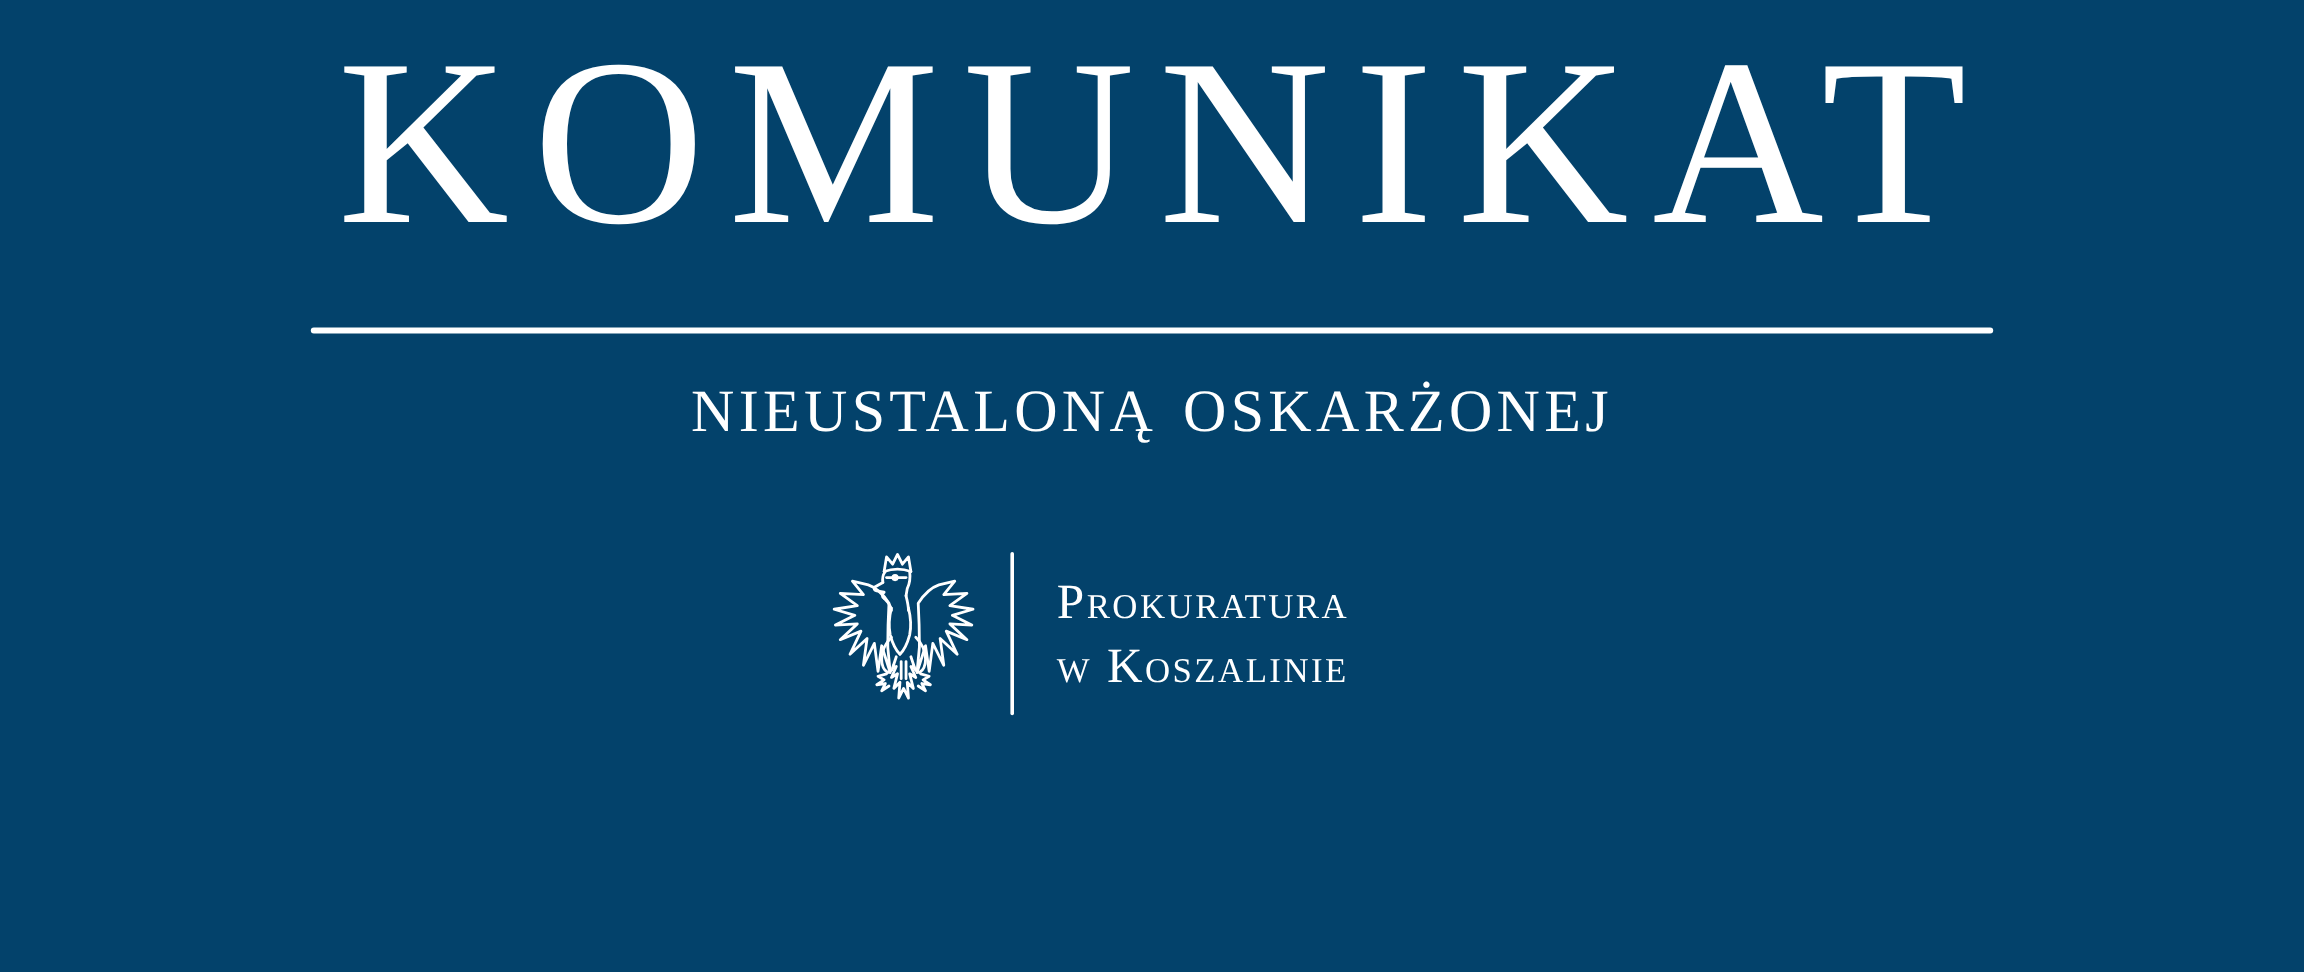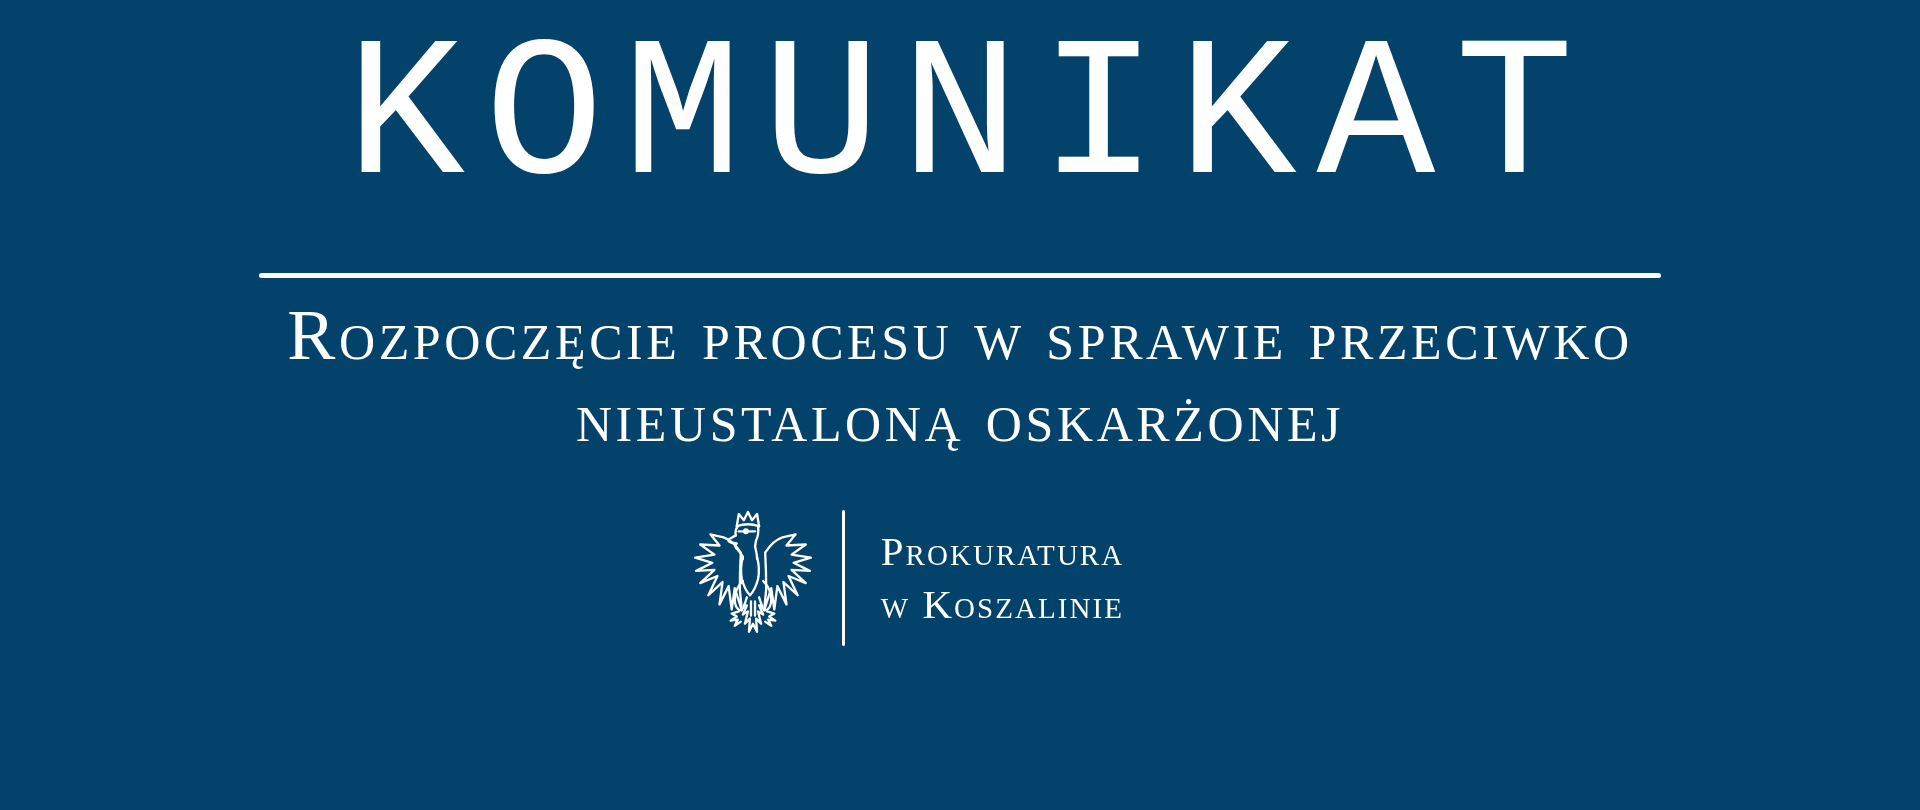--- a/index.html
+++ b/index.html
@@ -19,40 +19,39 @@
     box-sizing:border-box;
   }
   .title{
     margin:20px 0 0 0;
     font-size:198px;
     font-weight:400;
     line-height:1;
     letter-spacing:0.10em;
     margin-right:-0.10em; 
     white-space:nowrap;
-    font-family:Liberation Mono, monospace;
   }
   .divider{
     width:1402px;height:5px;
     background:var(--fg);
     border-radius:3px;
     margin-top:55px;
     flex:0 0 auto;
   }
   .subtitle{
     margin-top:16px;
     font-variant:small-caps;
     font-size:72px;
     line-height:82px;
     letter-spacing:0.05em;
     text-align:center;
     white-space:nowrap;
   }
   .footer{
-    margin-top:52px;
+    margin-top:84px;
     display:flex;
     align-items:center;
     transform:translateX(-52px);
   }
   .emblem{width:122px;height:136px;flex:0 0 auto;}
   .emblem svg{display:block;width:100%;height:100%;}
   .vline{
     width:3px;height:136px;
     background:var(--fg);
     border-radius:2px;
@@ -70,21 +69,20 @@
 </head>
 <body>
 
 <div class="banner">
 
   <h1 class="title">KOMUNIKAT</h1>
 
   <div class="divider"></div>
 
   <div class="subtitle">
-    <div>Rozpoczęcie procesu w sprawie przeciwko</div>
     <div>nieustaloną oskarżonej</div>
   </div>
 
   <div class="footer">
 
     <div class="emblem">
       <svg viewBox="0 0 120 134" xmlns="http://www.w3.org/2000/svg" aria-hidden="true">
         <g fill="none" stroke="currentColor" stroke-width="2.3" stroke-linejoin="round" stroke-linecap="round">
 
           <path d="M44 16 L46 4 L51 10 L55 2 L59 10 L64 4 L66 16"></path>

